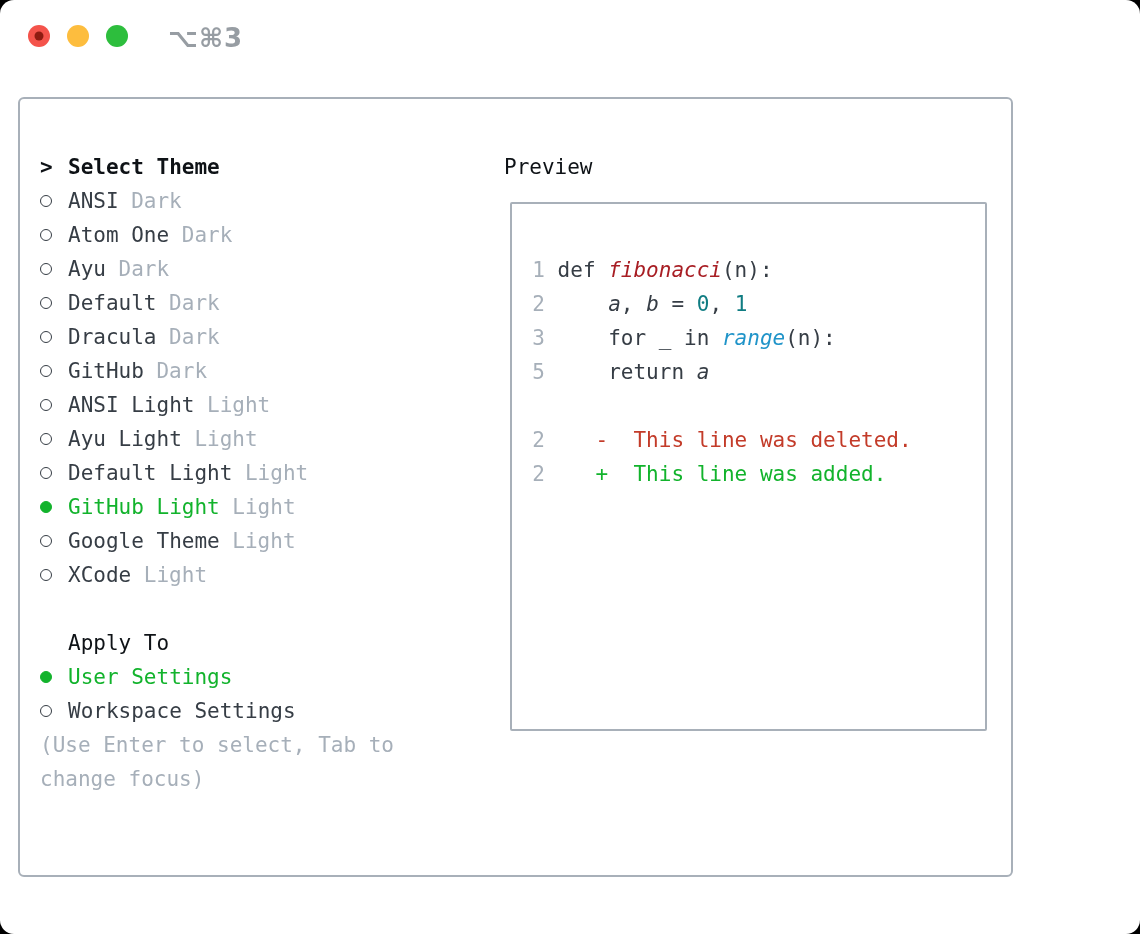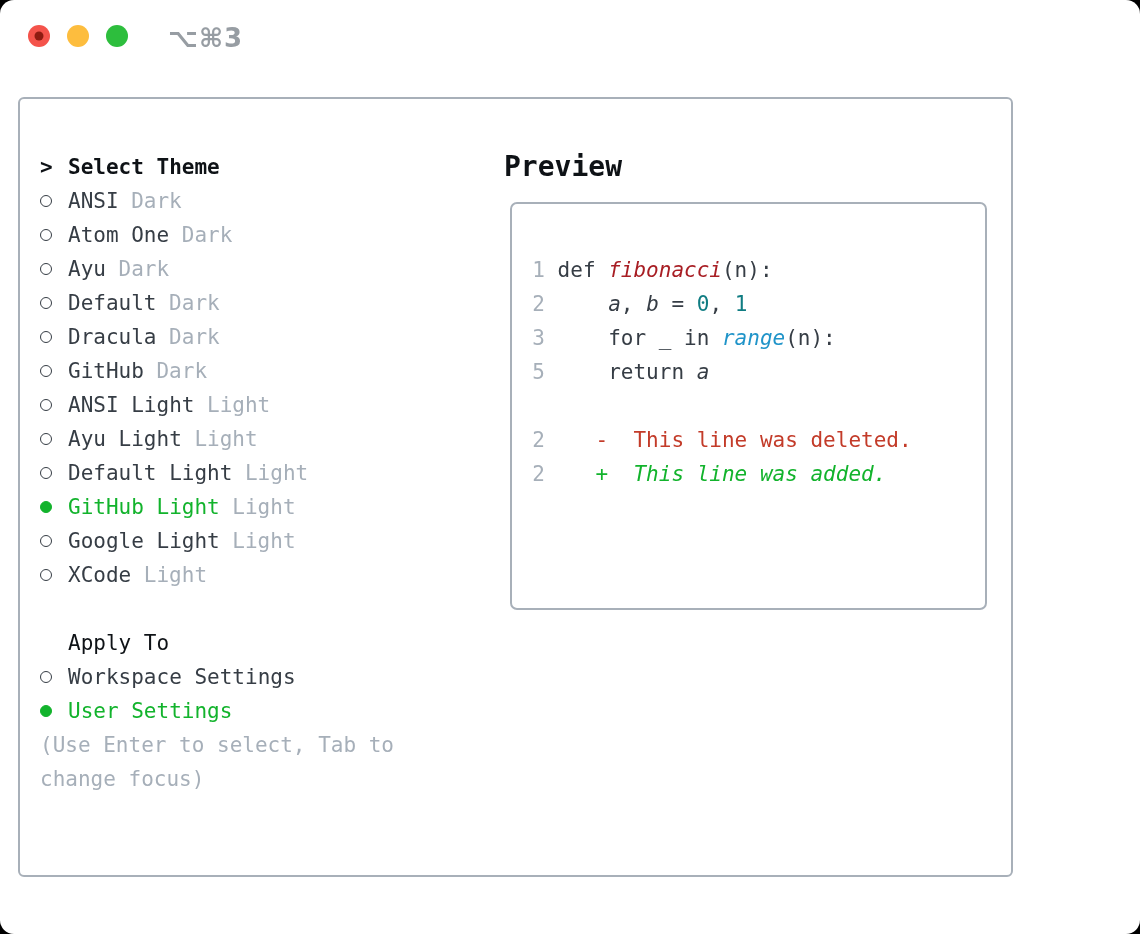--- a/index.html
+++ b/index.html
@@ -56,37 +56,37 @@
   .variant{color:var(--muted);margin-left:12.6px;}
   .section-gap{height:34px;}
   .apply-header{height:34px;line-height:34px;padding-left:28px;color:var(--header);}
   .hint{
     color:var(--muted);max-width:30ch;
     white-space:normal;line-height:34px;
   }
   
   .preview-label{
     position:absolute;left:484px;top:51px;height:34px;line-height:34px;
-    font-size:28px;font-weight:bold;color:var(--header);
+    font-size:21px;font-weight:normal;color:var(--header);
   }
   .preview-box{
-    position:absolute;left:490px;top:103px;width:477px;height:408px;
-    border:2px solid var(--border-gray);border-radius:7px;box-sizing:border-box;
+    position:absolute;left:490px;top:103px;width:477px;height:529px;
+    border:2px solid var(--border-gray);border-radius:2px;box-sizing:border-box;
     padding:49px 0 12px 20px;overflow:hidden;
   }
   .pline{height:34px;line-height:34px;font-size:21px;white-space:pre;}
   .gutter{color:var(--muted);display:inline-block;width:13px;margin-right:12.6px;text-align:right;}
   .tok-code{color:var(--text);}
   .tok-var{color:var(--text);font-style:italic;}
   .tok-func{color:var(--func);font-style:italic;}
   .tok-num{color:var(--teal);}
   .tok-builtin{color:var(--blue);font-style:italic;text-align:right;}
   .tok-context{color:var(--context);}
   .tok-deleted{color:var(--red);}
-  .tok-added{color:var(--green);font-style:italic;}
+  .tok-added{color:var(--green);}
 </style>
 </head>
 <body>
 
 <div class="window">
 
   <div class="titlebar">
     <span id="traffic-lights"><button class="tl-btn" style="background: rgb(244, 83, 75);"><span class="tl-dot" style="background: rgb(142, 27, 17);"></span></button><button class="tl-btn" style="background: rgb(253, 189, 62);"></button><button class="tl-btn" style="background: rgb(45, 190, 61);"></button></span>
     <span class="tb-title">⌥⌘3</span>
   </div>
@@ -103,29 +103,29 @@
           <div class="row"><span class="marker"><i class="bullet"></i></span><span class="name">ANSI</span><span class="variant">Dark</span></div>
           <div class="row"><span class="marker"><i class="bullet"></i></span><span class="name">Atom One</span><span class="variant">Dark</span></div>
           <div class="row"><span class="marker"><i class="bullet"></i></span><span class="name">Ayu</span><span class="variant">Dark</span></div>
           <div class="row"><span class="marker"><i class="bullet"></i></span><span class="name">Default</span><span class="variant">Dark</span></div>
           <div class="row"><span class="marker"><i class="bullet"></i></span><span class="name">Dracula</span><span class="variant">Dark</span></div>
           <div class="row"><span class="marker"><i class="bullet"></i></span><span class="name">GitHub</span><span class="variant">Dark</span></div>
           <div class="row"><span class="marker"><i class="bullet"></i></span><span class="name">ANSI Light</span><span class="variant">Light</span></div>
           <div class="row"><span class="marker"><i class="bullet"></i></span><span class="name">Ayu Light</span><span class="variant">Light</span></div>
           <div class="row"><span class="marker"><i class="bullet"></i></span><span class="name">Default Light</span><span class="variant">Light</span></div>
           <div class="row selected"><span class="marker"><i class="bullet"></i></span><span class="name">GitHub Light</span><span class="variant">Light</span></div>
-          <div class="row"><span class="marker"><i class="bullet"></i></span><span class="name">Google Light</span><span class="variant">Light</span></div>
+          <div class="row"><span class="marker"><i class="bullet"></i></span><span class="name">Google Theme</span><span class="variant">Light</span></div>
           <div class="row"><span class="marker"><i class="bullet"></i></span><span class="name">XCode</span><span class="variant">Light</span></div>
         </div>
 
       <div class="section-gap"></div>
       <div class="apply-header">Apply To</div>
       <div id="apply-list">
+          <div class="row selected"><span class="marker"><i class="bullet"></i></span><span class="name">User Settings</span></div>
           <div class="row"><span class="marker"><i class="bullet"></i></span><span class="name">Workspace Settings</span></div>
-          <div class="row selected"><span class="marker"><i class="bullet"></i></span><span class="name">User Settings</span></div>
         </div>
 
       <div class="hint">(Use Enter to select, Tab to change focus)</div>
     </div>
 
     <div class="preview-label">Preview</div>
 
     <div class="preview-box">
       <div id="preview-lines">
           <div class="pline"><span class="gutter">1</span><span class="tok-code">def </span><span class="tok-func">fibonacci</span><span class="tok-code">(n):</span></div>

